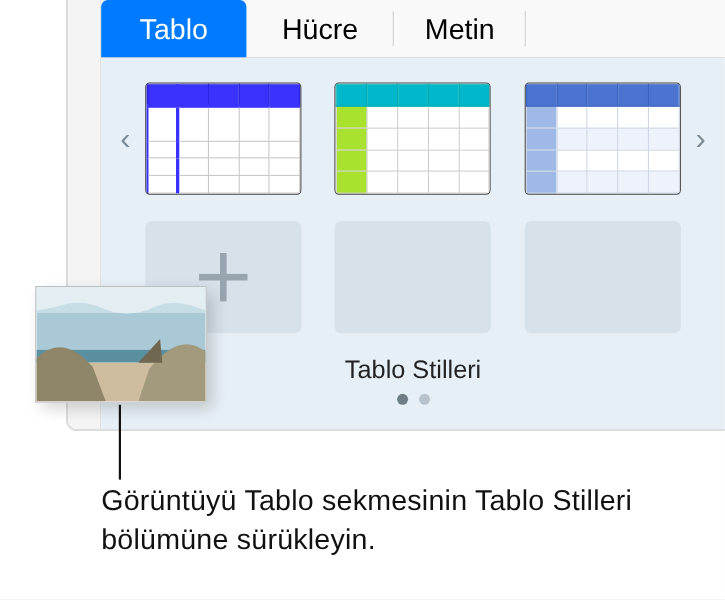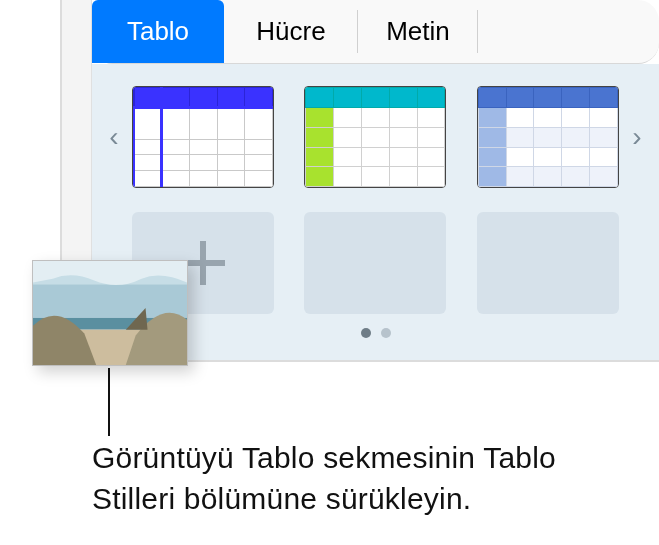--- a/index.html
+++ b/index.html
@@ -32,22 +32,21 @@
     border-right: 1px solid #e0e0e0;
   }
   .inner {
     margin-left: 30px;
   }
   .tabbar {
     display: flex;
     align-items: stretch;
     background: #f9f9f9;
     border-bottom: 1px solid #d8d8d8;
-    height: 64px;
-    border-radius: 21px;
+    height: 53px;
   }
   .tab {
     display: flex;
     align-items: center;
     justify-content: center;
     color: #000000;
     font-size: 26px;
     padding: 0 12px;
     position: relative;
     cursor: default;
@@ -195,21 +194,21 @@
     top: 368px;
     width: 2px;
     height: 68px;
     background: #111;
   }
   .callout-text {
     position:absolute;
     left: 92px;
     top: 438px;
     right: 60px;
-    font-size: 30px;
+    font-size: 26px;
     line-height: 1.35;
     color: #111;
     letter-spacing: 0.2px;
   }
 </style>
 </head>
 <body>
 
 <div class="outer">
   <div class="left-strip"></div>
@@ -361,20 +360,21 @@
       </div>
 
       <div class="placeholders-row">
         <div class="placeholder-slot">
           <span class="plus-icon"></span>
         </div>
         <div class="placeholder-slot"></div>
         <div class="placeholder-slot"></div>
       </div>
 
+      <div class="styles-title">Tablo Stilleri</div>
       <div class="pager">
         <span class="dot active"></span>
         <span class="dot"></span>
       </div>
     </div>
 
   </div>
 </div>
 
 <div class="drag-thumb">

